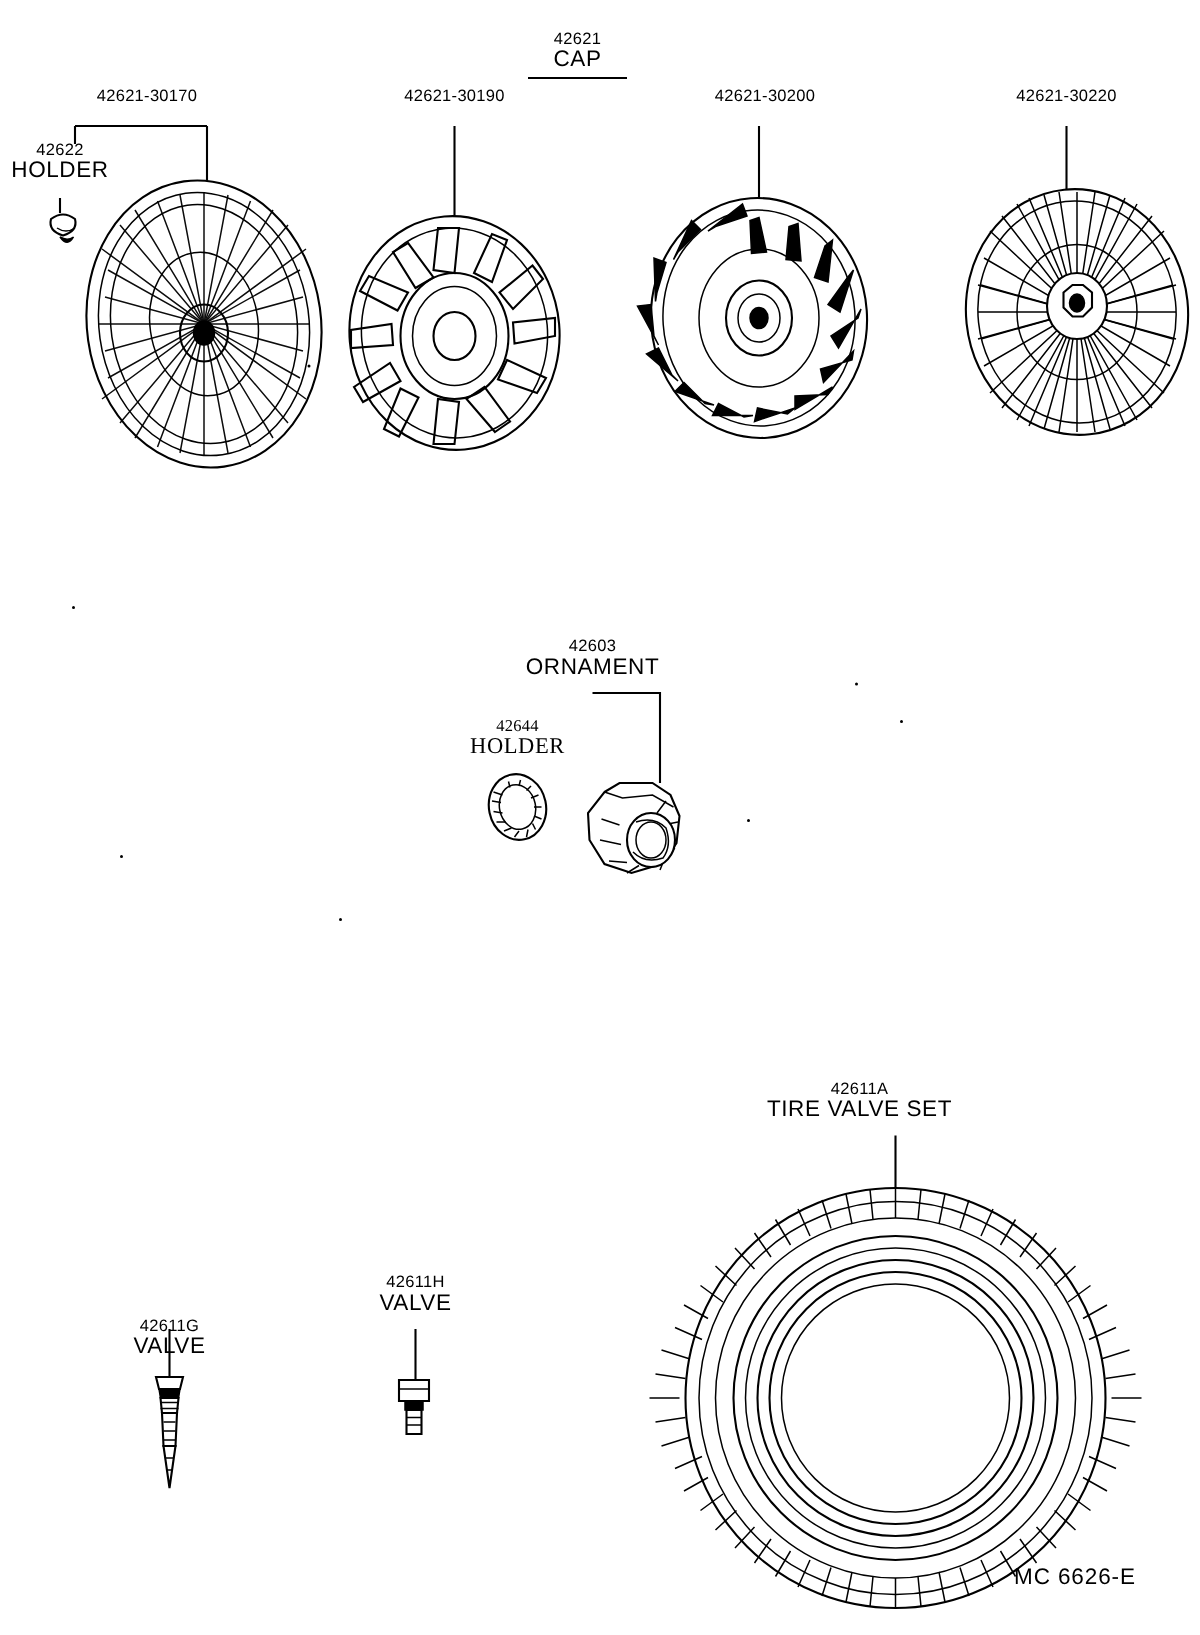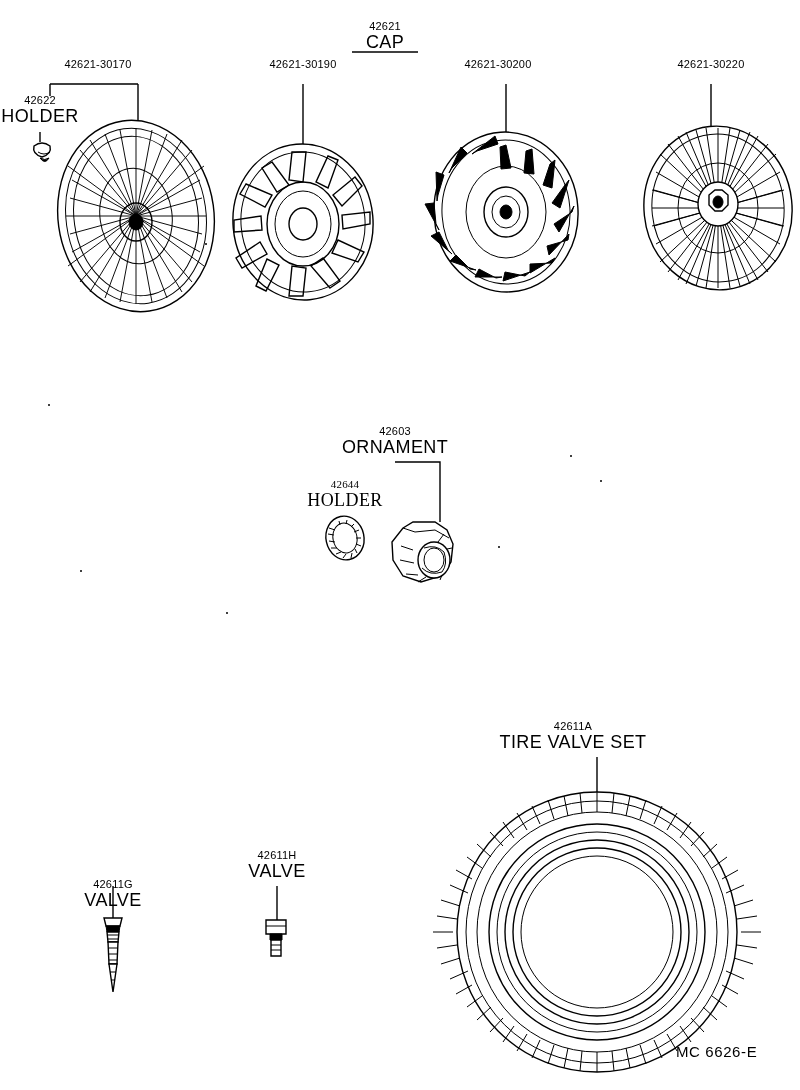--- a/index.html
+++ b/index.html
@@ -27,21 +27,21 @@
     font-family: "Liberation Sans", sans-serif;
     line-height: 1.12;
     white-space: nowrap;
     letter-spacing: 0.2px;
   }
   .label .pn {
     font-size: 11px;
     display: block;
   }
   .label .nm {
-    font-size: 18px;
+    font-size: 15px;
     display: block;
     letter-spacing: 0.4px;
   }
   .footer {
     position: absolute;
     font-size: 15px;
     letter-spacing: 0.6px;
   }
   .dot {
     position: absolute;
@@ -248,21 +248,21 @@
 
 <div class="label" style="left:0px; top:94px; width:80px;">
   <span class="pn">42622</span>
   <span class="nm">HOLDER</span>
 </div>
 
 <div class="label" style="left:205px; top:58px; width:196px;">
   <span class="pn">42621-30190</span>
 </div>
 
-<div class="label" style="left:400px; top:58px; width:196px;">
+<div class="label" style="left:412px; top:58px; width:196px;">
   <span class="pn">42621-30200</span>
 </div>
 
 <div class="label" style="left:613px; top:58px; width:196px;">
   <span class="pn">42621-30220</span>
 </div>
 
 <div class="label" style="left:330px; top:425px; width:130px;">
   <span class="pn">42603</span>
   <span class="nm">ORNAMENT</span>

